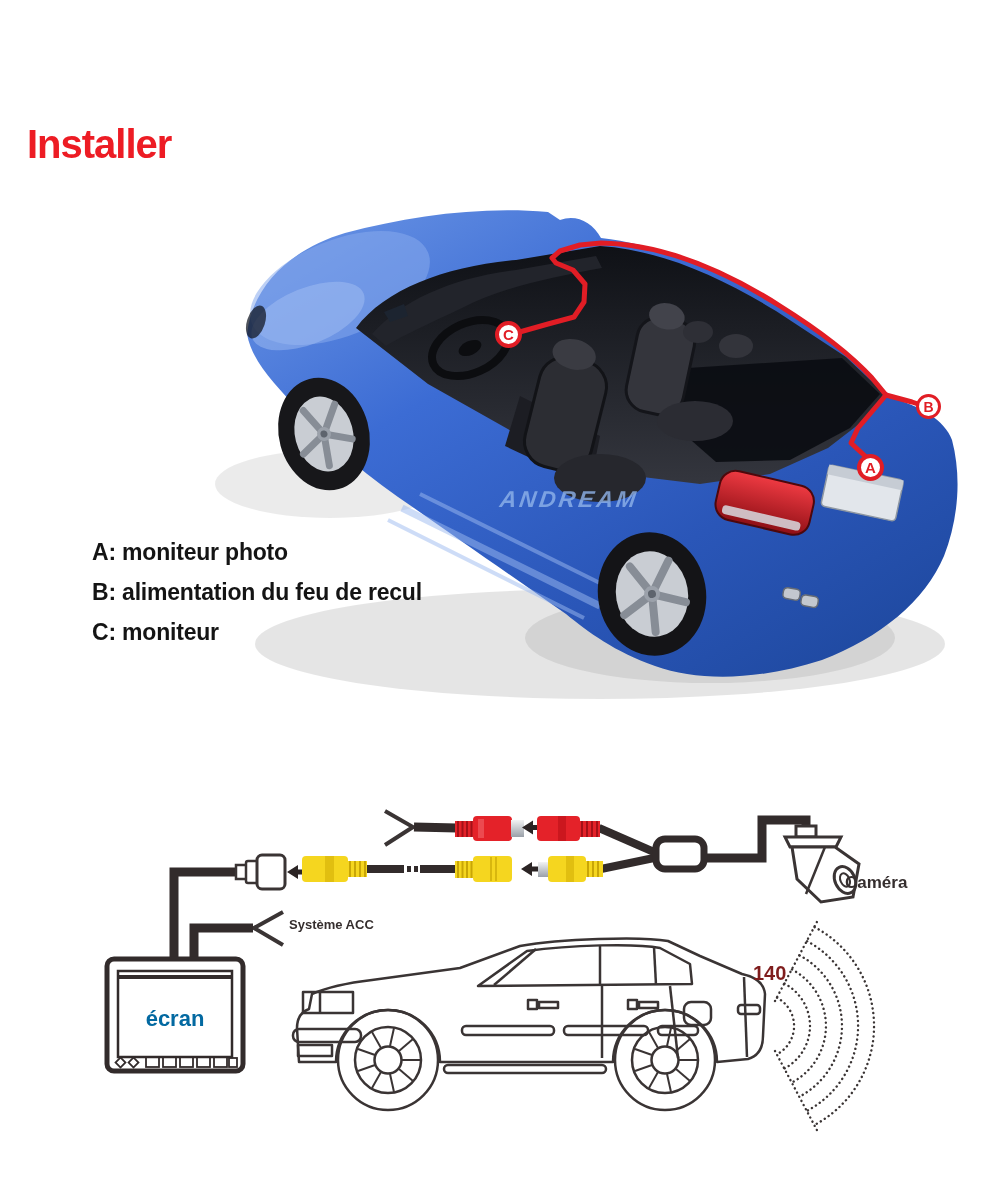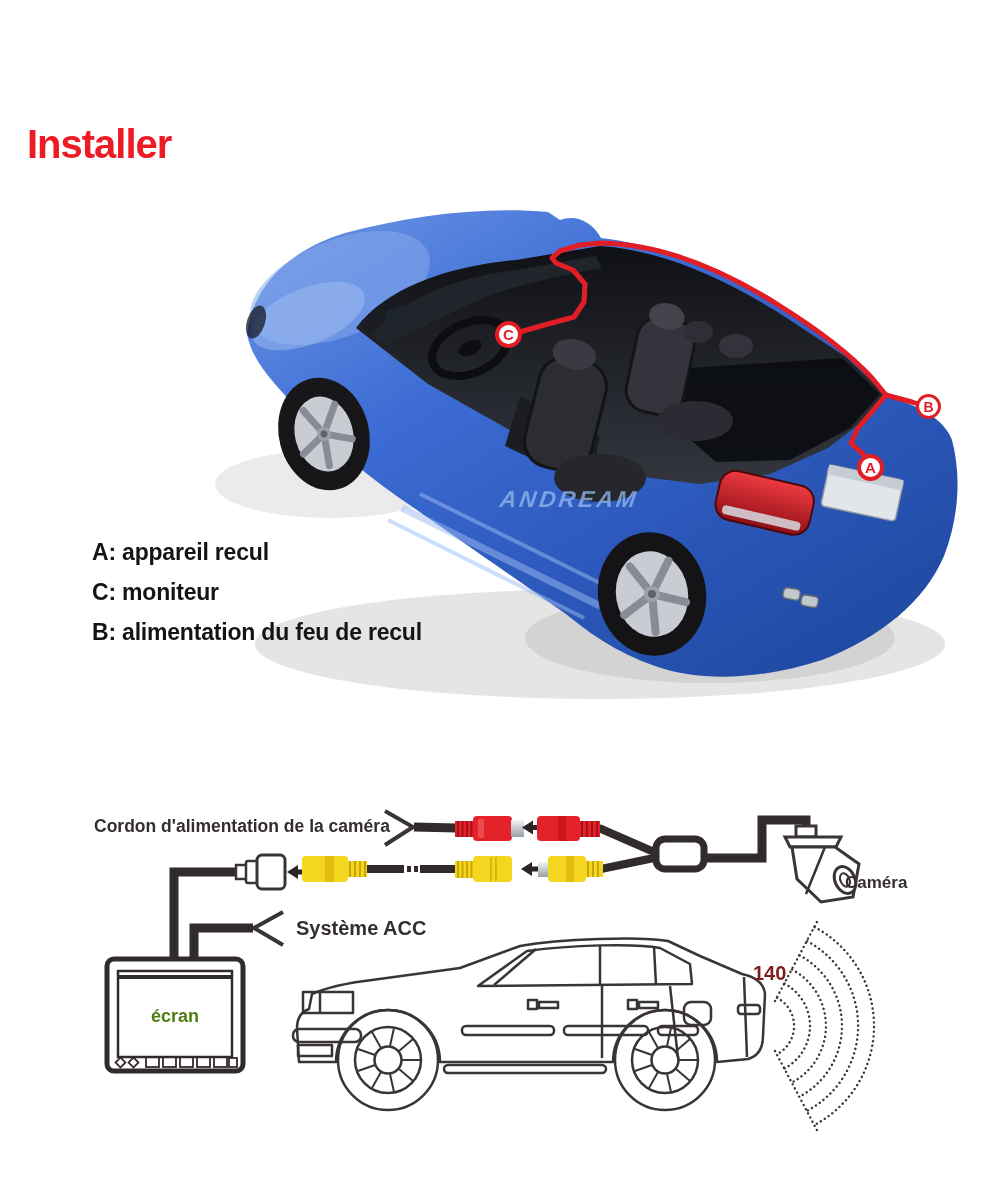--- a/index.html
+++ b/index.html
@@ -9,21 +9,21 @@
   .ov{position:absolute;white-space:nowrap;}
   .title{font-size:40px;font-weight:bold;color:#ed1c24;letter-spacing:-1px;}
   .legend-line{font-size:23px;font-weight:bold;color:#141414;letter-spacing:-0.2px;height:40px;line-height:40px;}
   .wirelabel{font-size:17.5px;font-weight:bold;color:#352e2e;}
   .badge{position:absolute;width:27px;height:27px;border-radius:50%;border:4px solid #e11d25;
          background:#fff;color:#e11d25;font-weight:bold;font-size:15px;display:flex;
          align-items:center;justify-content:center;box-sizing:border-box;}
   .badge.small{width:25px;height:25px;border-width:3px;font-size:14px;}
   .watermark{font-size:23px;font-weight:bold;font-style:italic;color:#8fb3ea;opacity:.8;
              letter-spacing:3px;transform:skewX(-8deg);}
-  .screen-label{font-size:18px;font-weight:bold;color:#4d7c0f;width:134px;text-align:center;}
+  .screen-label{font-size:22px;font-weight:bold;color:#0369a1;width:134px;text-align:center;}
   .angle-label{font-size:20px;font-weight:bold;color:#7f1d1d;}
 </style>
 </head>
 <body>
 
 <div id="page">
 
 <svg id="art" viewBox="0 0 1000 1182">
   <defs>
     <linearGradient id="bodyG" x1="0" y1="0" x2="0.9" y2="1">
@@ -350,29 +350,28 @@
     <path d="M 792.0 953.5 A 64 64 0 0 1 792.0 1066.5"></path>
     <path d="M 799.6 939.4 A 80 80 0 0 1 799.6 1080.6"></path>
     <path d="M 807.1 925.2 A 96 96 0 0 1 807.1 1094.8"></path>
     <path d="M 814.6 911.1 A 112 112 0 0 1 814.6 1108.9"></path>
   </g>
 </svg>
 
 <div class="ov title" style="left:27px;top:106px;">Installer</div>
 
 <div class="ov" style="left:92px;top:516px;">
-  <div class="legend-line">A: appareil recul</div>
+  <div class="legend-line">A: moniteur photo</div>
+  <div class="legend-line">B: alimentation du feu de recul</div>
   <div class="legend-line">C: moniteur</div>
-  <div class="legend-line">B: alimentation du feu de recul</div>
 </div>
 
 <div class="ov watermark" style="left:500px;top:470px;">ANDREAM</div>
 
-<div class="ov wirelabel" style="left:94px;top:800px;">Cordon d'alimentation de la caméra</div>
-<div class="ov wirelabel" style="left:296px;top:901px;font-size:20px;">Système ACC</div>
+<div class="ov wirelabel" style="left:289px;top:901px;font-size:13px;">Système ACC</div>
 <div class="ov wirelabel" style="left:845px;top:857px;font-size:17px;">Caméra</div>
 <div class="ov screen-label" style="left:108px;top:990px;">écran</div>
 <div class="ov angle-label" style="left:753px;top:946px;">140</div>
 
 <div class="badge" style="left:495px;top:305px;">C</div>
 <div class="badge" style="left:857px;top:438px;">A</div>
 <div class="badge small" style="left:916px;top:378px;">B</div>
 
 </div>
 

